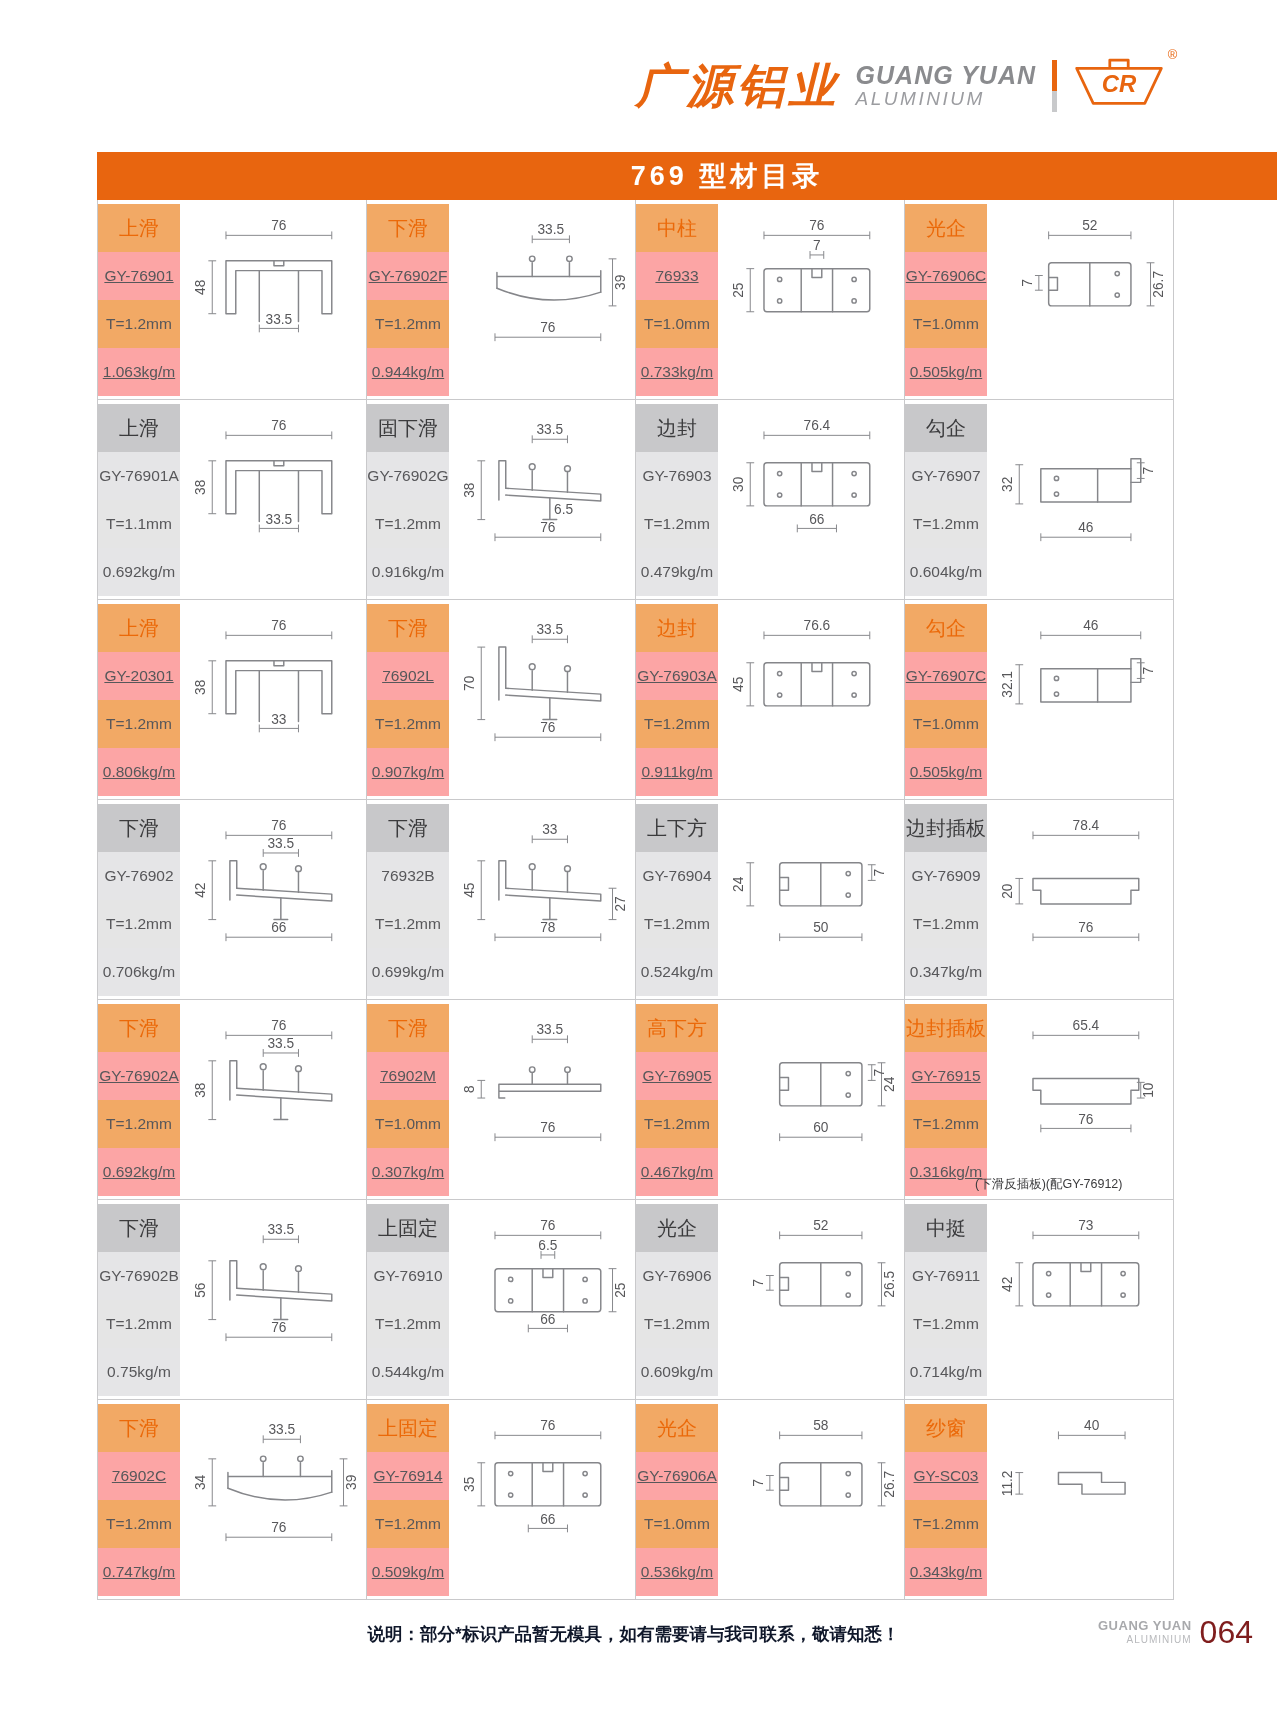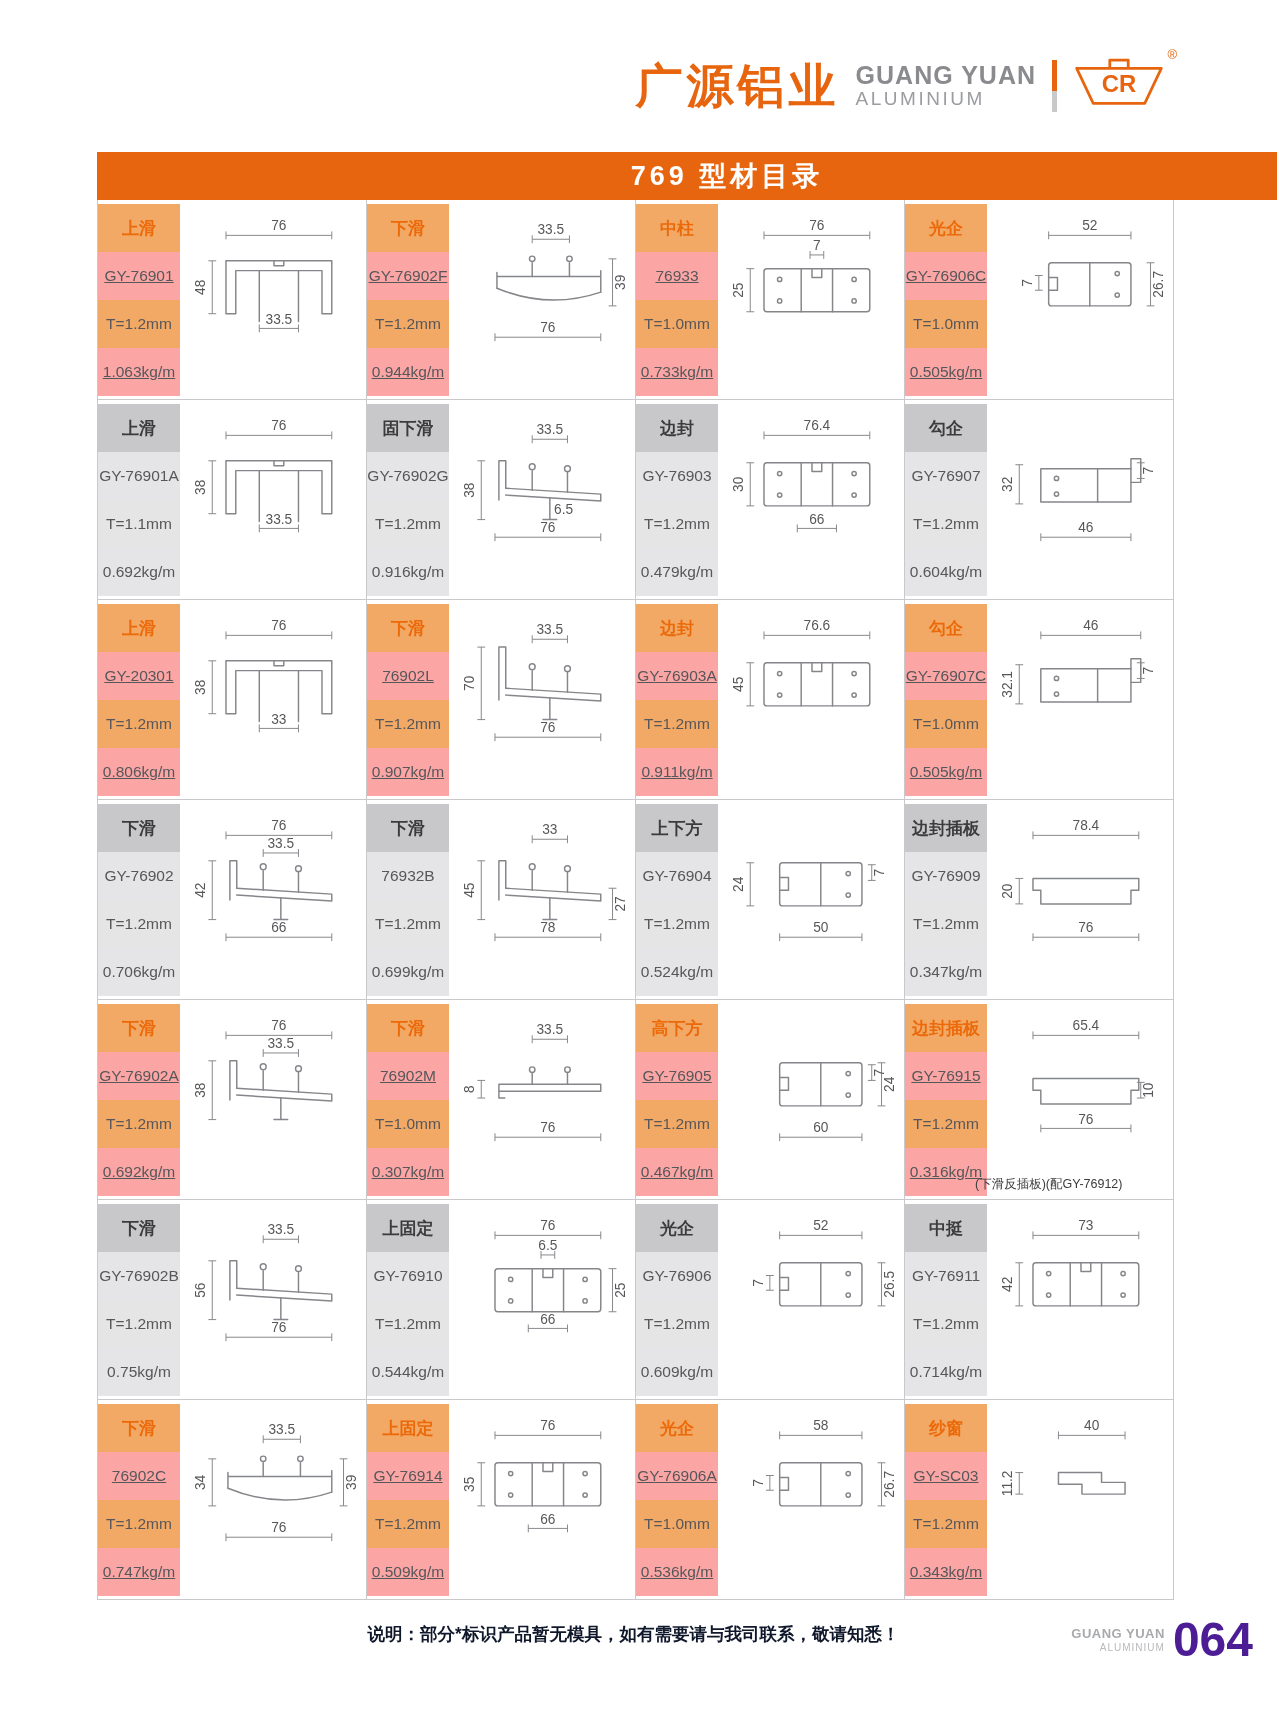--- a/index.html
+++ b/index.html
@@ -1,60 +1,60 @@
 <!DOCTYPE html>
 <html><head>
 <meta charset="utf-8">
 <style>
   html,body{margin:0;padding:0;background:#f2f2f2;}
   .page{position:relative;width:1277px;height:1721px;background:#ffffff;
         font-family:"Liberation Sans",sans-serif;overflow:hidden;}
   
   .header{height:152px;display:flex;justify-content:flex-end;align-items:center;
-          padding:20px 100px 0 0;box-sizing:border-box;}
+          padding:20px 100px 0 0;box-sizing:border-box;font-style:italic;}
   .brand{display:flex;align-items:center;gap:16px;}
   .brand-cn{font-size:47px;font-weight:bold;color:#E8650F;letter-spacing:4px;}
   .brand-en{display:flex;flex-direction:column;line-height:1.08;}
   .brand-en .en1{font-size:25px;font-weight:bold;color:#8A8B8E;letter-spacing:1px;}
   .brand-en .en2{font-size:19px;color:#9B9CA0;letter-spacing:2.5px;}
   .divider{width:5px;height:52px;background:linear-gradient(#E8650F 0 60%,#C8C9CB 60% 100%);}
   .logo-wrap{position:relative;padding-right:12px;}
   .reg{position:absolute;top:-8px;right:0;font-size:13px;color:#E8650F;}
   
   .title-bar{width:1260px;margin-left:97px;height:48px;background:#E8650F;color:#ffffff;
              display:flex;align-items:center;justify-content:center;
              font-size:27px;font-weight:bold;letter-spacing:4px;}
   
   .grid{width:1073px;margin-left:97px;display:grid;grid-template-columns:repeat(4,1fr);
         border-left:1px solid #C9C9CB;border-top:0;}
   .cell{display:flex;height:200px;box-sizing:border-box;border-right:1px solid #C9C9CB;
         border-bottom:1px solid #C9C9CB;padding-top:4px;background:#fff;}
   .labels{width:82px;flex:none;display:flex;flex-direction:column;}
   .lab{height:48px;display:flex;align-items:center;justify-content:center;
        font-size:15.5px;color:#57575A;text-align:center;}
-  .lab.cat{font-weight:bold;font-size:17px;}
+  .lab.cat{font-weight:normal;font-size:20px;}
   .theme-orange .lab.cat{background:#F2A965;color:#EB6909;}
   .theme-orange .lab.t{background:#F2A965;}
   .theme-orange .lab.model,.theme-orange .lab.wt{background:#fca5a5;text-decoration:underline;}
   .theme-gray .lab.cat{background:#C8C8CA;color:#3B3B3D;}
   .theme-gray .lab.t{background:#e5e5e5;}
   .theme-gray .lab.model,.theme-gray .lab.wt{background:#E5E5E7;}
   .draw{position:relative;flex:1;}
   .draw svg{display:block;}
   .draw svg text{font-family:"Liberation Sans",sans-serif;}
   .note{position:absolute;bottom:6px;left:-12px;font-size:12.5px;color:#3B3B3D;white-space:nowrap;}
   
   .footer{position:relative;margin-top:16px;height:70px;}
   .foot-note{width:1073px;margin-left:97px;text-align:center;font-size:17.5px;
              font-weight:bold;color:#0f172a;padding-top:6px;}
   .pageinfo{position:absolute;right:24px;top:0;display:flex;align-items:center;gap:8px;}
   .f-brand{display:flex;flex-direction:column;align-items:flex-end;line-height:1.1;}
   .f-brand .fb1{font-size:13px;font-weight:bold;color:#A8A9AC;letter-spacing:.5px;}
   .f-brand .fb2{font-size:10px;color:#B8B9BC;letter-spacing:1px;}
-  .pagenum{font-size:48px;font-weight:bold;color:#4c1d95;line-height:1;}
+  .pagenum{font-size:32px;font-weight:normal;color:#7f1d1d;line-height:1;}
 </style>
 </head>
 <body>
 
 <div class="page">
 
   <div class="header">
     <div class="brand">
       <span class="brand-cn">广源铝业</span>
       <span class="brand-en">

